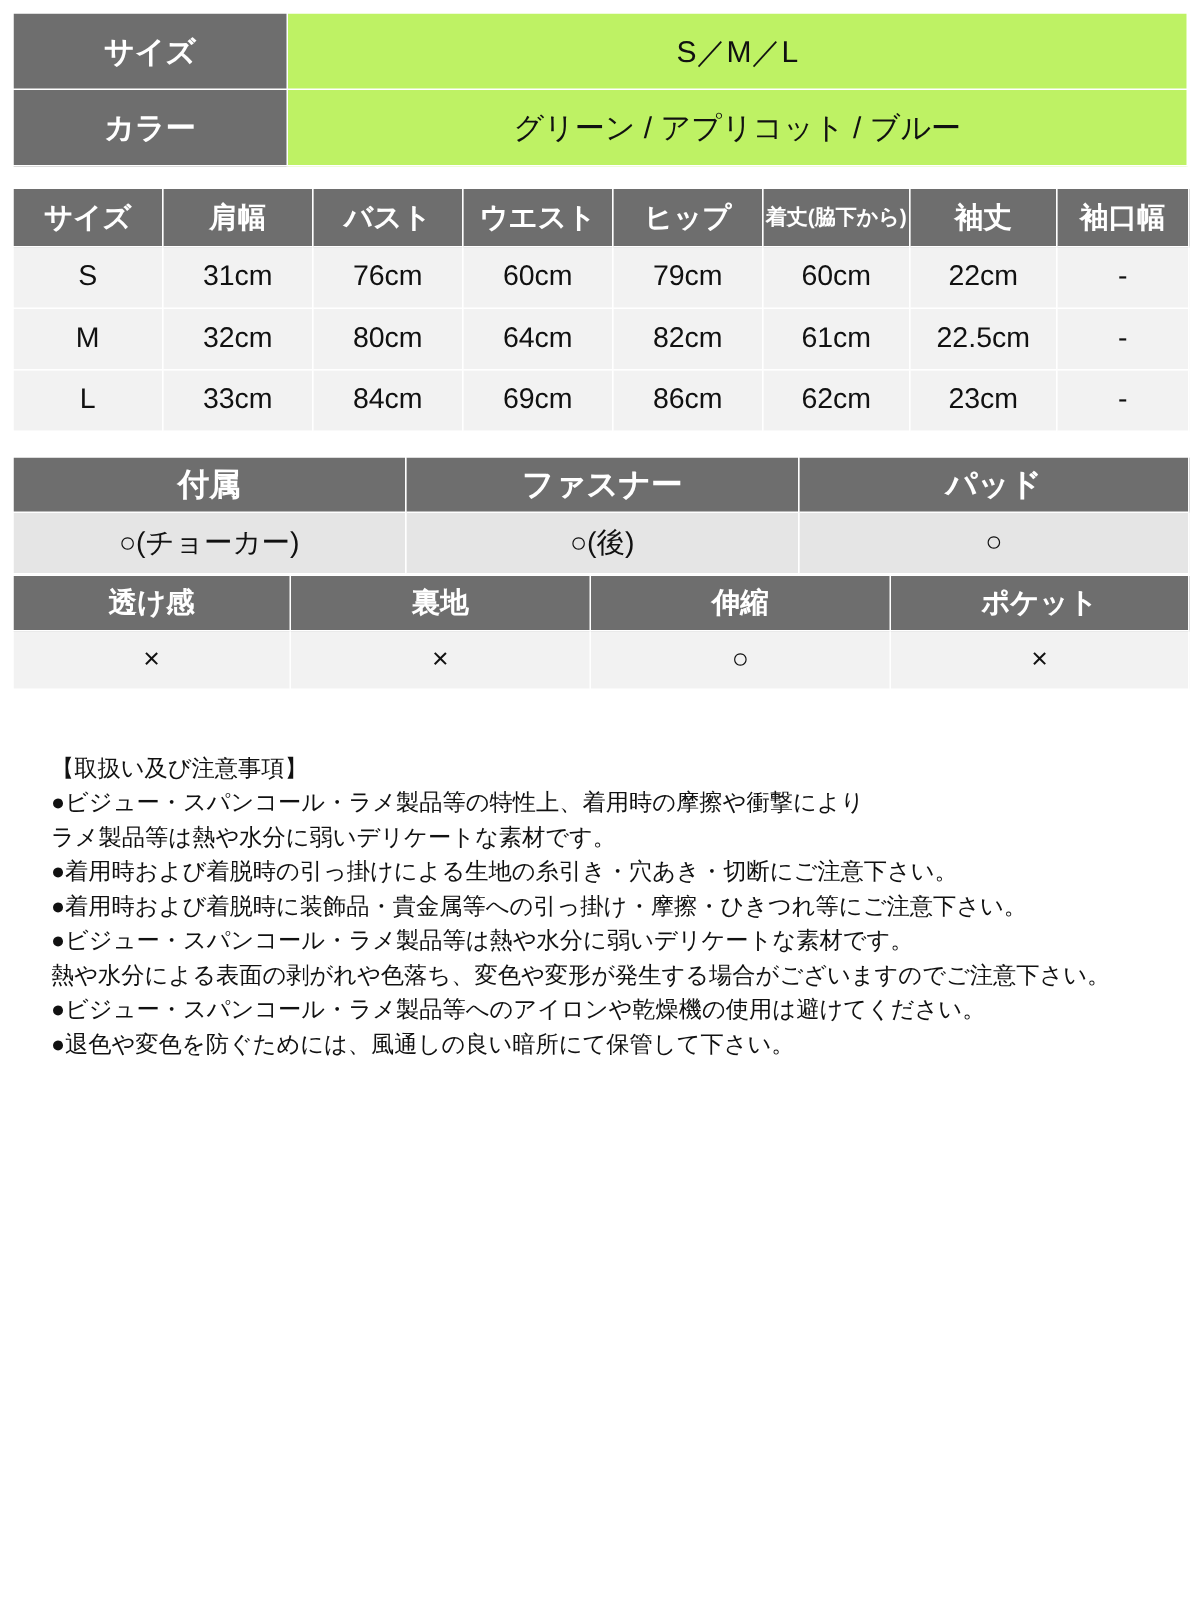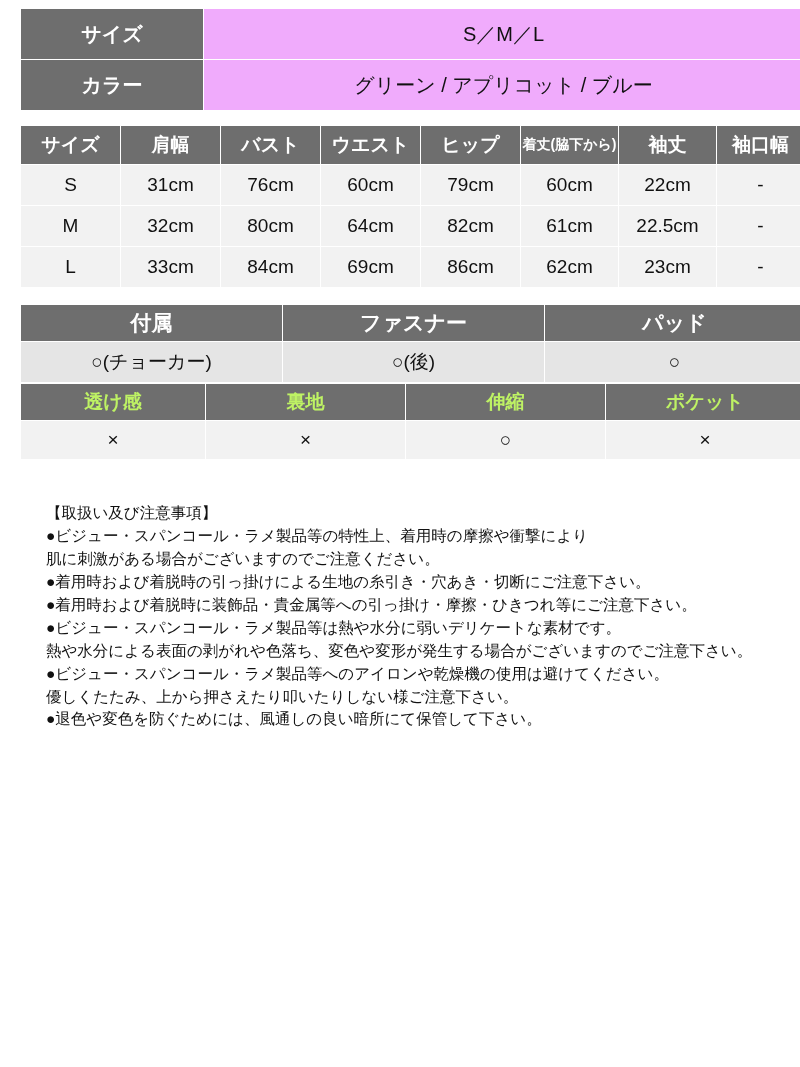--- a/index.html
+++ b/index.html
@@ -10,21 +10,21 @@
   body {
     width: 800px;
     height: 1067px;
     font-family: "Liberation Sans", sans-serif;
     color: #000000;
     position: relative;
   }
   .page {
     width: 800px;
     box-sizing: border-box;
-    padding: 8px 8px 0 20px;
+    padding: 8px 8px 0 8px;
   }
   table {
     border-collapse: collapse;
     width: 784px;
     table-layout: fixed;
   }
   td, th {
     border: 1px solid #ffffff;
     text-align: center;
     vertical-align: middle;
@@ -40,21 +40,21 @@
     font-size: 19px;
   }
   .spec-table .head-cell {
     background: #6e6e6e;
     color: #ffffff;
     font-weight: bold;
     width: 182px;
     font-size: 20px;
   }
   .spec-table .val-cell {
-    background: #f0abfc;
+    background: #bef264;
     color: #111111;
     font-size: 20px;
   }
   
   .measure-table {
     margin-bottom: 16px;
   }
   .measure-table th {
     background: #6e6e6e;
     color: #ffffff;
@@ -85,21 +85,21 @@
   }
   .attach-table td {
     background: #e5e5e5;
     color: #111111;
     font-size: 19px;
     height: 40px;
   }
   
   .feature-table th {
     background: #6e6e6e;
-    color: #bef264;
+    color: #ffffff;
     font-weight: bold;
     font-size: 19px;
     height: 36px;
   }
   .feature-table td {
     background: #f2f2f2;
     color: #111111;
     font-size: 19px;
     height: 38px;
   }
@@ -233,23 +233,22 @@
         <td>×</td>
         <td>○</td>
         <td>×</td>
       </tr>
     </tbody>
   </table>
 
   <div class="notes">
     <div class="note-line">【取扱い及び注意事項】</div>
     <div class="note-line">●ビジュー・スパンコール・ラメ製品等の特性上、着用時の摩擦や衝撃により</div>
-    <div class="note-line">肌に刺激がある場合がございますのでご注意ください。</div>
+    <div class="note-line">ラメ製品等は熱や水分に弱いデリケートな素材です。</div>
     <div class="note-line">●着用時および着脱時の引っ掛けによる生地の糸引き・穴あき・切断にご注意下さい。</div>
     <div class="note-line">●着用時および着脱時に装飾品・貴金属等への引っ掛け・摩擦・ひきつれ等にご注意下さい。</div>
     <div class="note-line">●ビジュー・スパンコール・ラメ製品等は熱や水分に弱いデリケートな素材です。</div>
     <div class="note-line">熱や水分による表面の剥がれや色落ち、変色や変形が発生する場合がございますのでご注意下さい。</div>
     <div class="note-line">●ビジュー・スパンコール・ラメ製品等へのアイロンや乾燥機の使用は避けてください。</div>
-    <div class="note-line">優しくたたみ、上から押さえたり叩いたりしない様ご注意下さい。</div>
     <div class="note-line">●退色や変色を防ぐためには、風通しの良い暗所にて保管して下さい。</div>
   </div>
 
 </div>
 
 </body></html>

